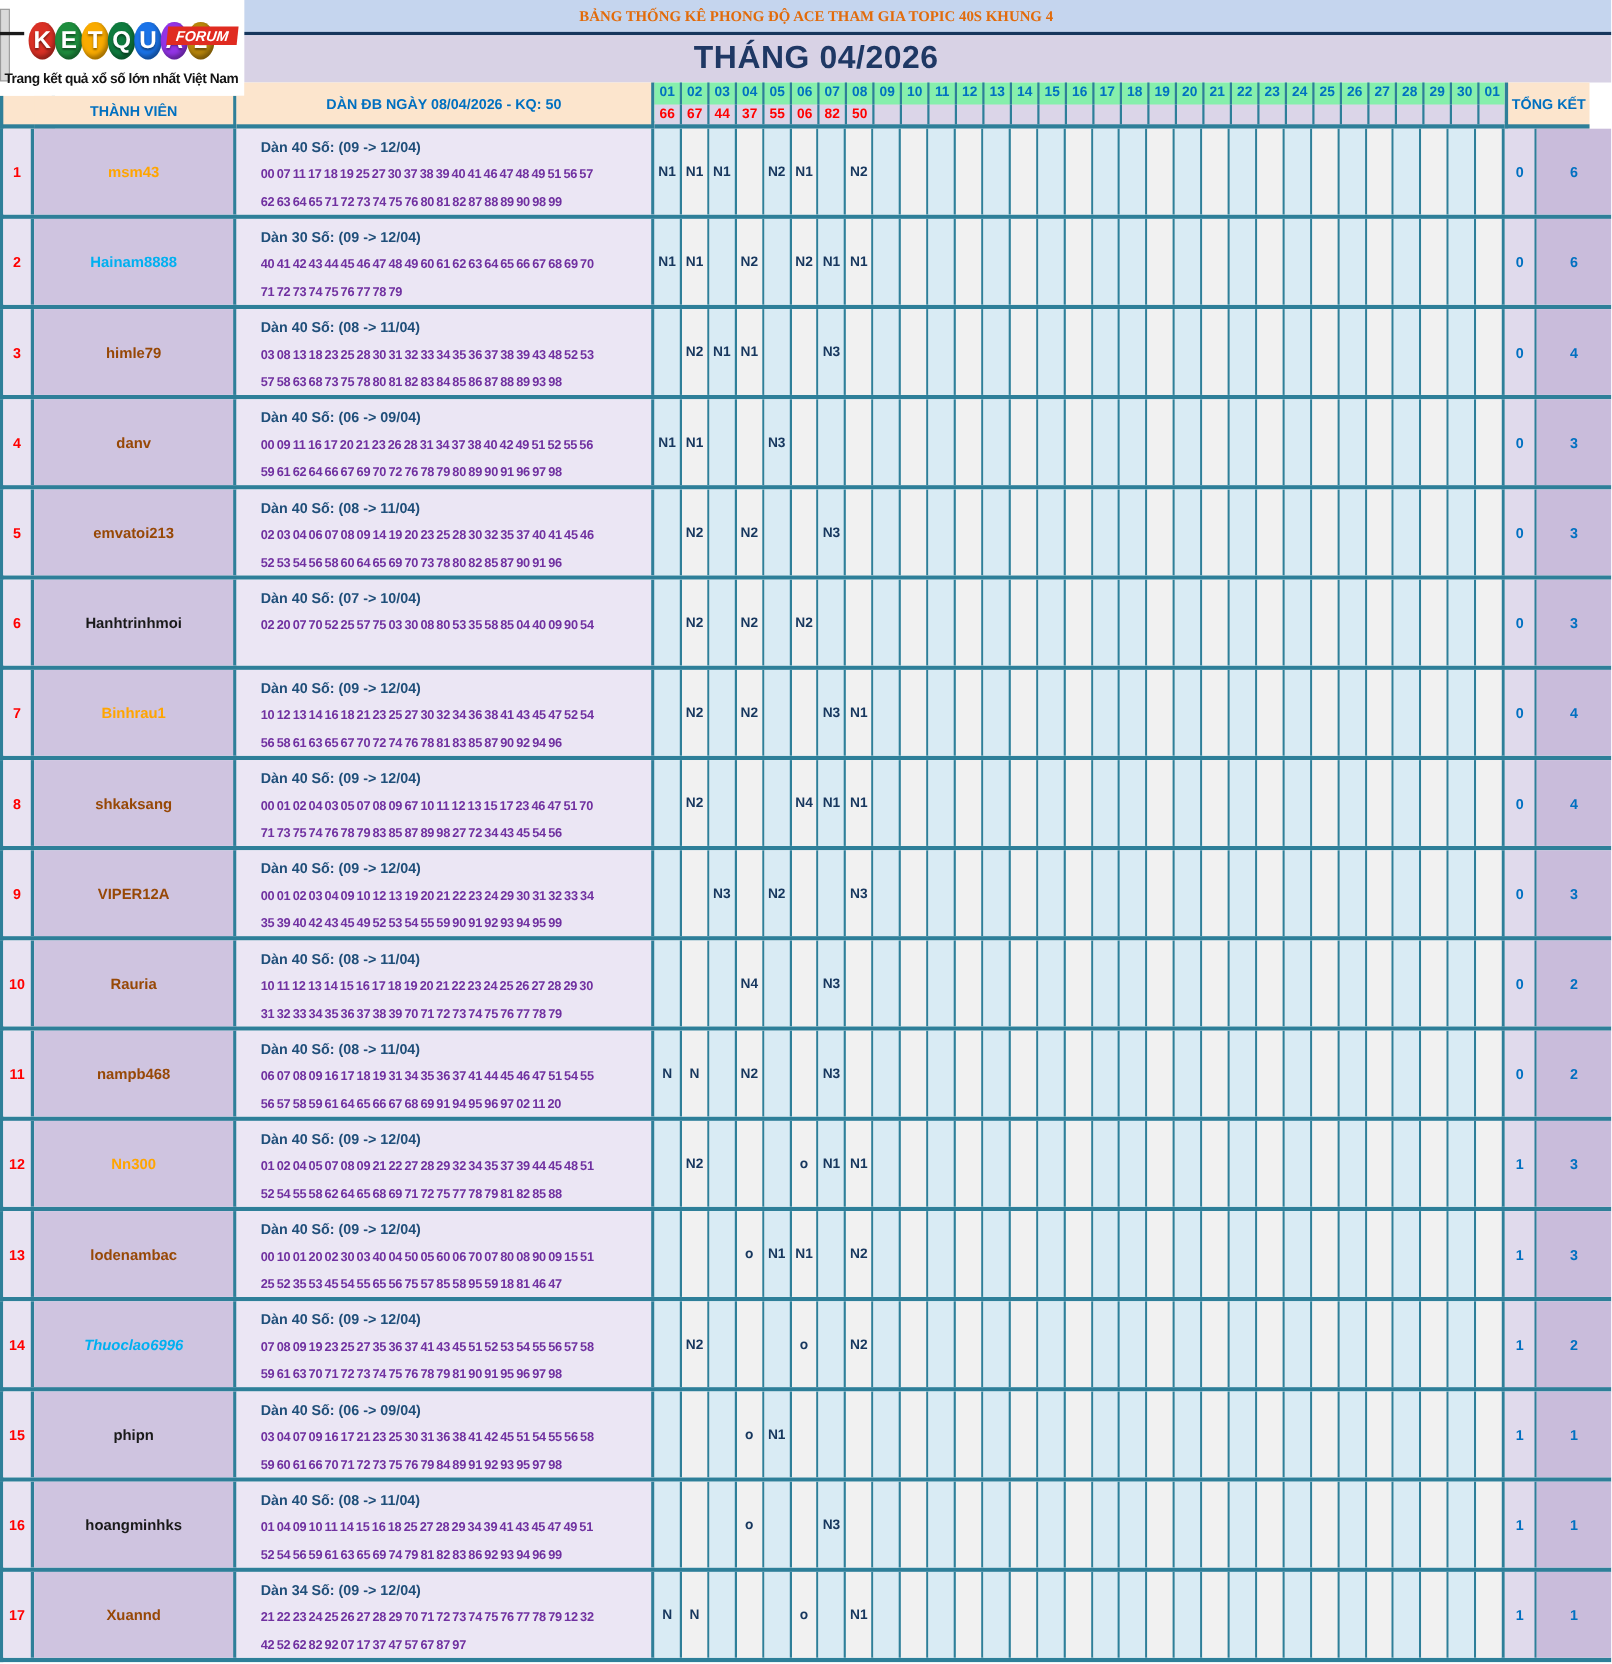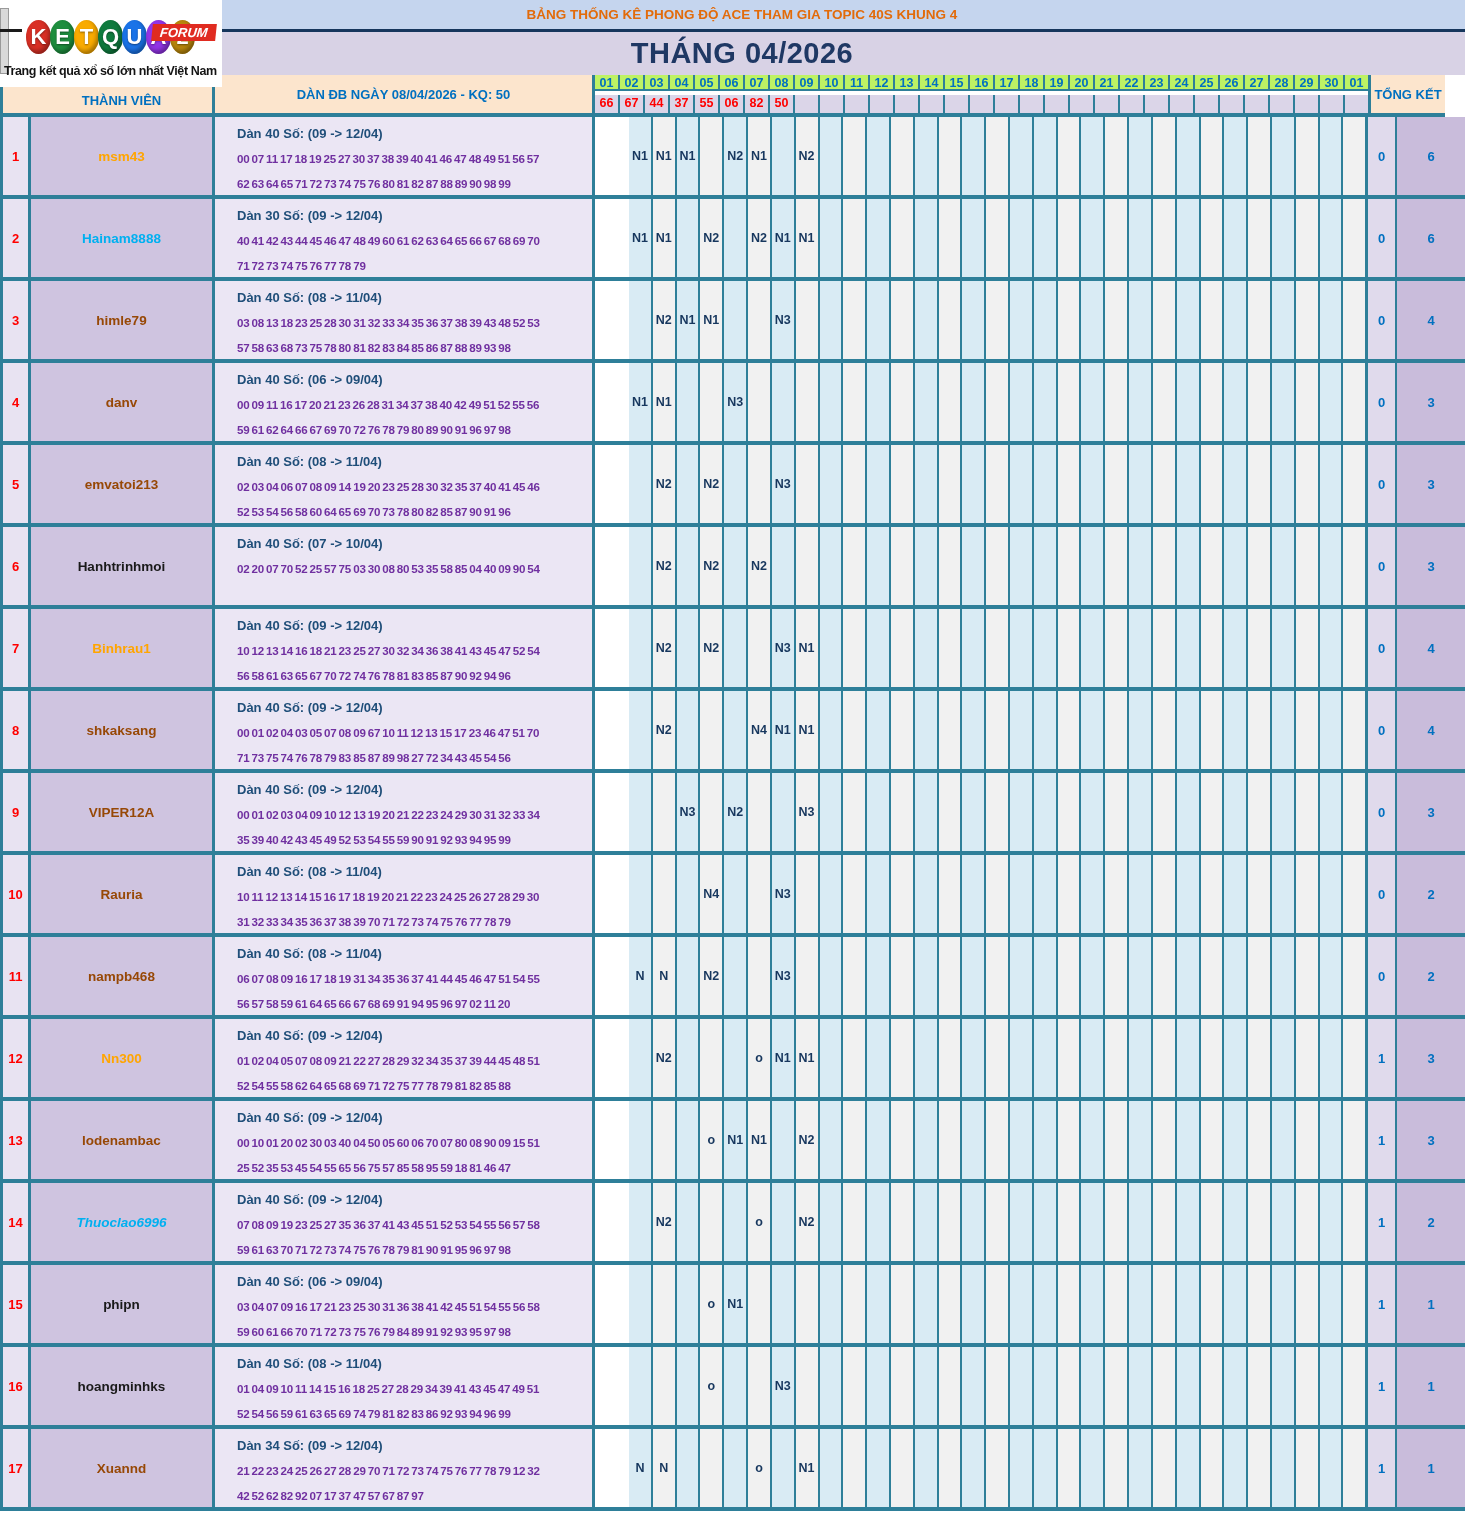--- a/index.html
+++ b/index.html
@@ -1,21 +1,21 @@
 <!DOCTYPE html>
 <html><head>
 <meta charset="utf-8">
 <style>
   html,body{margin:0;padding:0;background:#fff;}
   #app{position:relative;width:1465px;height:1513px;background:#fff;
        font-family:"Liberation Sans",sans-serif;font-weight:bold;overflow:hidden;}
 
   
   .band1{position:absolute;left:222px;top:0;width:1243px;height:32px;background:#C5D5EE;
-         border-bottom:3px solid #16365C;box-sizing:border-box;display:flex;align-items:center;}
+         border-bottom:3px solid #16365C;box-sizing:border-box;display:flex;align-items:center;font-family:Liberation Serif, serif;}
   .band1-text{width:1040px;text-align:center;color:#E26B0A;font-size:13.5px;}
   .band2{position:absolute;left:222px;top:32px;width:1243px;height:43px;background:#D8D2E5;
          display:flex;align-items:center;}
   .band2-text{width:1040px;text-align:center;color:#1F3864;font-size:29px;letter-spacing:.5px;}
 
   
   .logo-box{position:absolute;left:0;top:0;width:222px;height:87px;background:#fff;z-index:3;}
   .artifact-strip{position:absolute;left:0;top:8px;width:9px;height:66px;background:#D9D9D9;border:1px solid #9a9a9a;box-sizing:border-box;}
   .artifact-line{position:absolute;left:0;top:29px;width:22px;height:3px;background:#1a1a1a;}
   .letters{position:absolute;left:26px;top:20px;display:flex;}
@@ -28,22 +28,22 @@
            letter-spacing:-.4px;white-space:nowrap;}
 
   
   .hdr{position:absolute;background:#FCE5CD;box-sizing:border-box;display:flex;align-items:center;
        justify-content:center;color:#0070C0;border-bottom:4px solid #2E7F99;}
   .hdr-tt{left:0;top:87px;width:31px;height:30px;border-left:3px solid #2E7F99;border-right:3px solid #2E7F99;font-size:12.5px;padding-left:44px;}
   .hdr-member{left:31px;top:87px;width:184px;height:30px;border-right:3px solid #2E7F99;font-size:13px;}
   .hdr-dan{left:215px;top:75px;width:380px;height:42px;border-right:3px solid #2E7F99;font-size:13px;}
   .hdr-sum{left:1368px;top:75px;width:77px;height:42px;border-left:3px solid #2E7F99;font-size:13px;}
 
-  .day-head{position:absolute;left:595px;top:75px;width:773px;height:16px;display:flex;
-            background:#bef264;border-bottom:2px solid #2E7F99;box-sizing:border-box;}
+  .day-head{position:absolute;left:595px;top:75px;width:773px;height:37px;display:flex;
+            background:#86efac;border-bottom:2px solid #2E7F99;box-sizing:border-box;}
   .dh-cell{flex:1;box-sizing:border-box;border-right:2px solid #2E7F99;color:#0070C0;
            font-size:12.5px;text-align:center;line-height:17px;}
   .dh-cell:last-child{border-right:none;}
   .res-row{position:absolute;left:595px;top:95px;width:773px;height:22px;display:flex;
            background:#DBD5E8;border-bottom:4px solid #2E7F99;box-sizing:border-box;}
   .res-cell{flex:1;box-sizing:border-box;border-right:2px solid #2E7F99;color:#FF0000;
             font-size:12.5px;text-align:center;line-height:17px;}
   .res-cell:last-child{border-right:none;}
 
   
@@ -51,21 +51,21 @@
   .row{display:flex;height:82px;box-sizing:border-box;border-bottom:4px solid #2E7F99;
        border-left:3px solid #2E7F99;}
   .c{box-sizing:border-box;display:flex;align-items:center;justify-content:center;}
   .tt{width:28px;background:#E8E3F2;color:#FF0000;font-size:13px;border-right:3px solid #2E7F99;}
   .member{width:184px;background:#CFC4E0;font-size:13.5px;border-right:3px solid #2E7F99;cursor:pointer;}
   .dan{width:380px;background:#EBE6F4;border-right:3px solid #2E7F99;box-sizing:border-box;
        padding:4px 0 0 22px;}
   .dan-title{color:#1F4E79;font-size:13px;line-height:25px;}
   .dan-line{color:#7030A0;font-size:11.6px;line-height:25px;letter-spacing:-.2px;word-spacing:-1px;
             white-space:nowrap;overflow:hidden;}
-  .days{width:773px;display:flex;box-sizing:border-box;border-right:3px solid #2E7F99;padding-left:34px;}
+  .days{width:773px;display:flex;box-sizing:border-box;border-right:3px solid #2E7F99;}
   .day{flex:1;box-sizing:border-box;border-right:2px solid #2E7F99;display:flex;align-items:center;
        justify-content:center;background:#F1F1F1;color:#17375E;font-size:12.5px;}
   .day.cy{background:#D9EBF4;}
   .day:last-child{border-right:none;}
   .s1{width:29px;background:#E0DAEC;color:#0070C0;font-size:13px;border-right:2px solid #2E7F99;}
   .s2{width:68px;background:#C9BCDB;color:#0070C0;font-size:13px;}
 </style>
 </head>
 <body>
 

